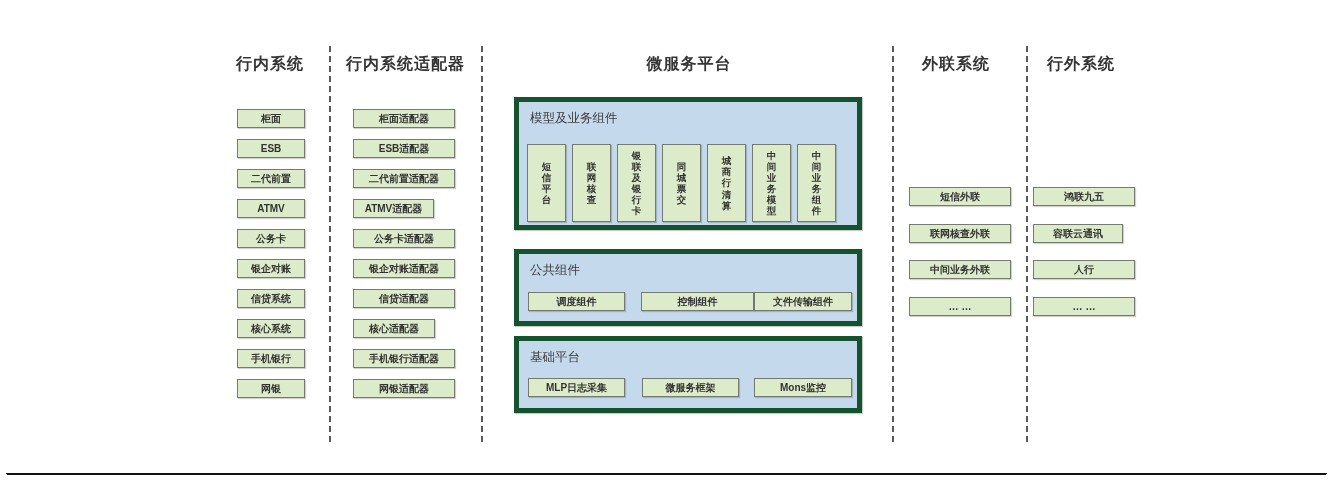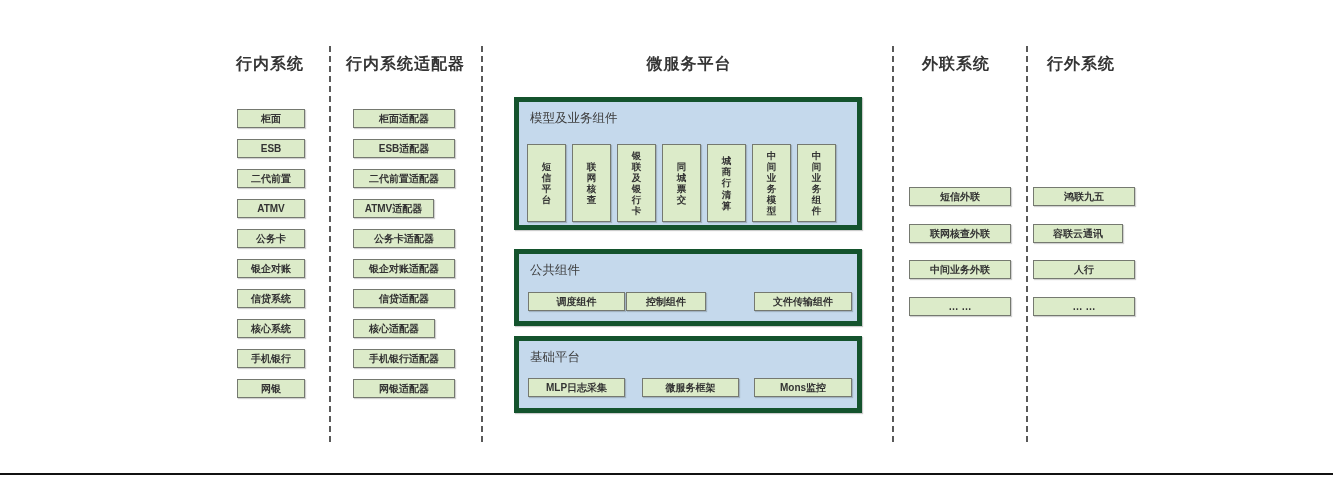--- a/index.html
+++ b/index.html
@@ -1,18 +1,18 @@
 <!DOCTYPE html>
 <html><head>
 <meta charset="utf-8">
 <style>
   html,body{margin:0;padding:0;background:#ffffff;}
   .canvas{
     position:relative;width:1333px;height:483px;background:#ffffff;overflow:hidden;
-    font-family:"Liberation Sans","DejaVu Sans",sans-serif;color:#3a3a3a;
+    font-family:"Liberation Sans","DejaVu Sans",sans-serif;color:#3a3a3a;border-radius:26px;
   }
   .lane-title{
     position:absolute;text-align:center;font-size:16px;font-weight:bold;
     color:#353535;letter-spacing:1px;white-space:nowrap;
   }
   .vsep{
     position:absolute;width:0;border-left:2px dashed #595959;
   }
   .gbox{
     position:absolute;height:19px;background:#dcebc9;border:1px solid #757970;
@@ -99,21 +99,21 @@
         <span class="vtext">中间业务模型</span>
       </div>
     <div class="vbox" style="left:278px;top:42px">
         <span class="vtext">中间业务组件</span>
       </div>
   </div>
 
   <div class="panel" style="top:249px;height:77px">
     <div class="panel-label">公共组件</div>
     <div class="gbox" style="left:9px;top:38px;width:97px">调度组件</div>
-    <div class="gbox" style="left:107px;top:38px;width:80px">控制组件</div>
+    <div class="gbox" style="left:122px;top:38px;width:113px">控制组件</div>
     <div class="gbox" style="left:235px;top:38px;width:98px">文件传输组件</div>
   </div>
 
   <div class="panel" style="top:336px;height:77px">
     <div class="panel-label">基础平台</div>
     <div class="gbox" style="left:9px;top:37px;width:97px">MLP日志采集</div>
     <div class="gbox" style="left:123px;top:37px;width:97px">微服务框架</div>
     <div class="gbox" style="left:235px;top:37px;width:98px">Mons监控</div>
   </div>
 

